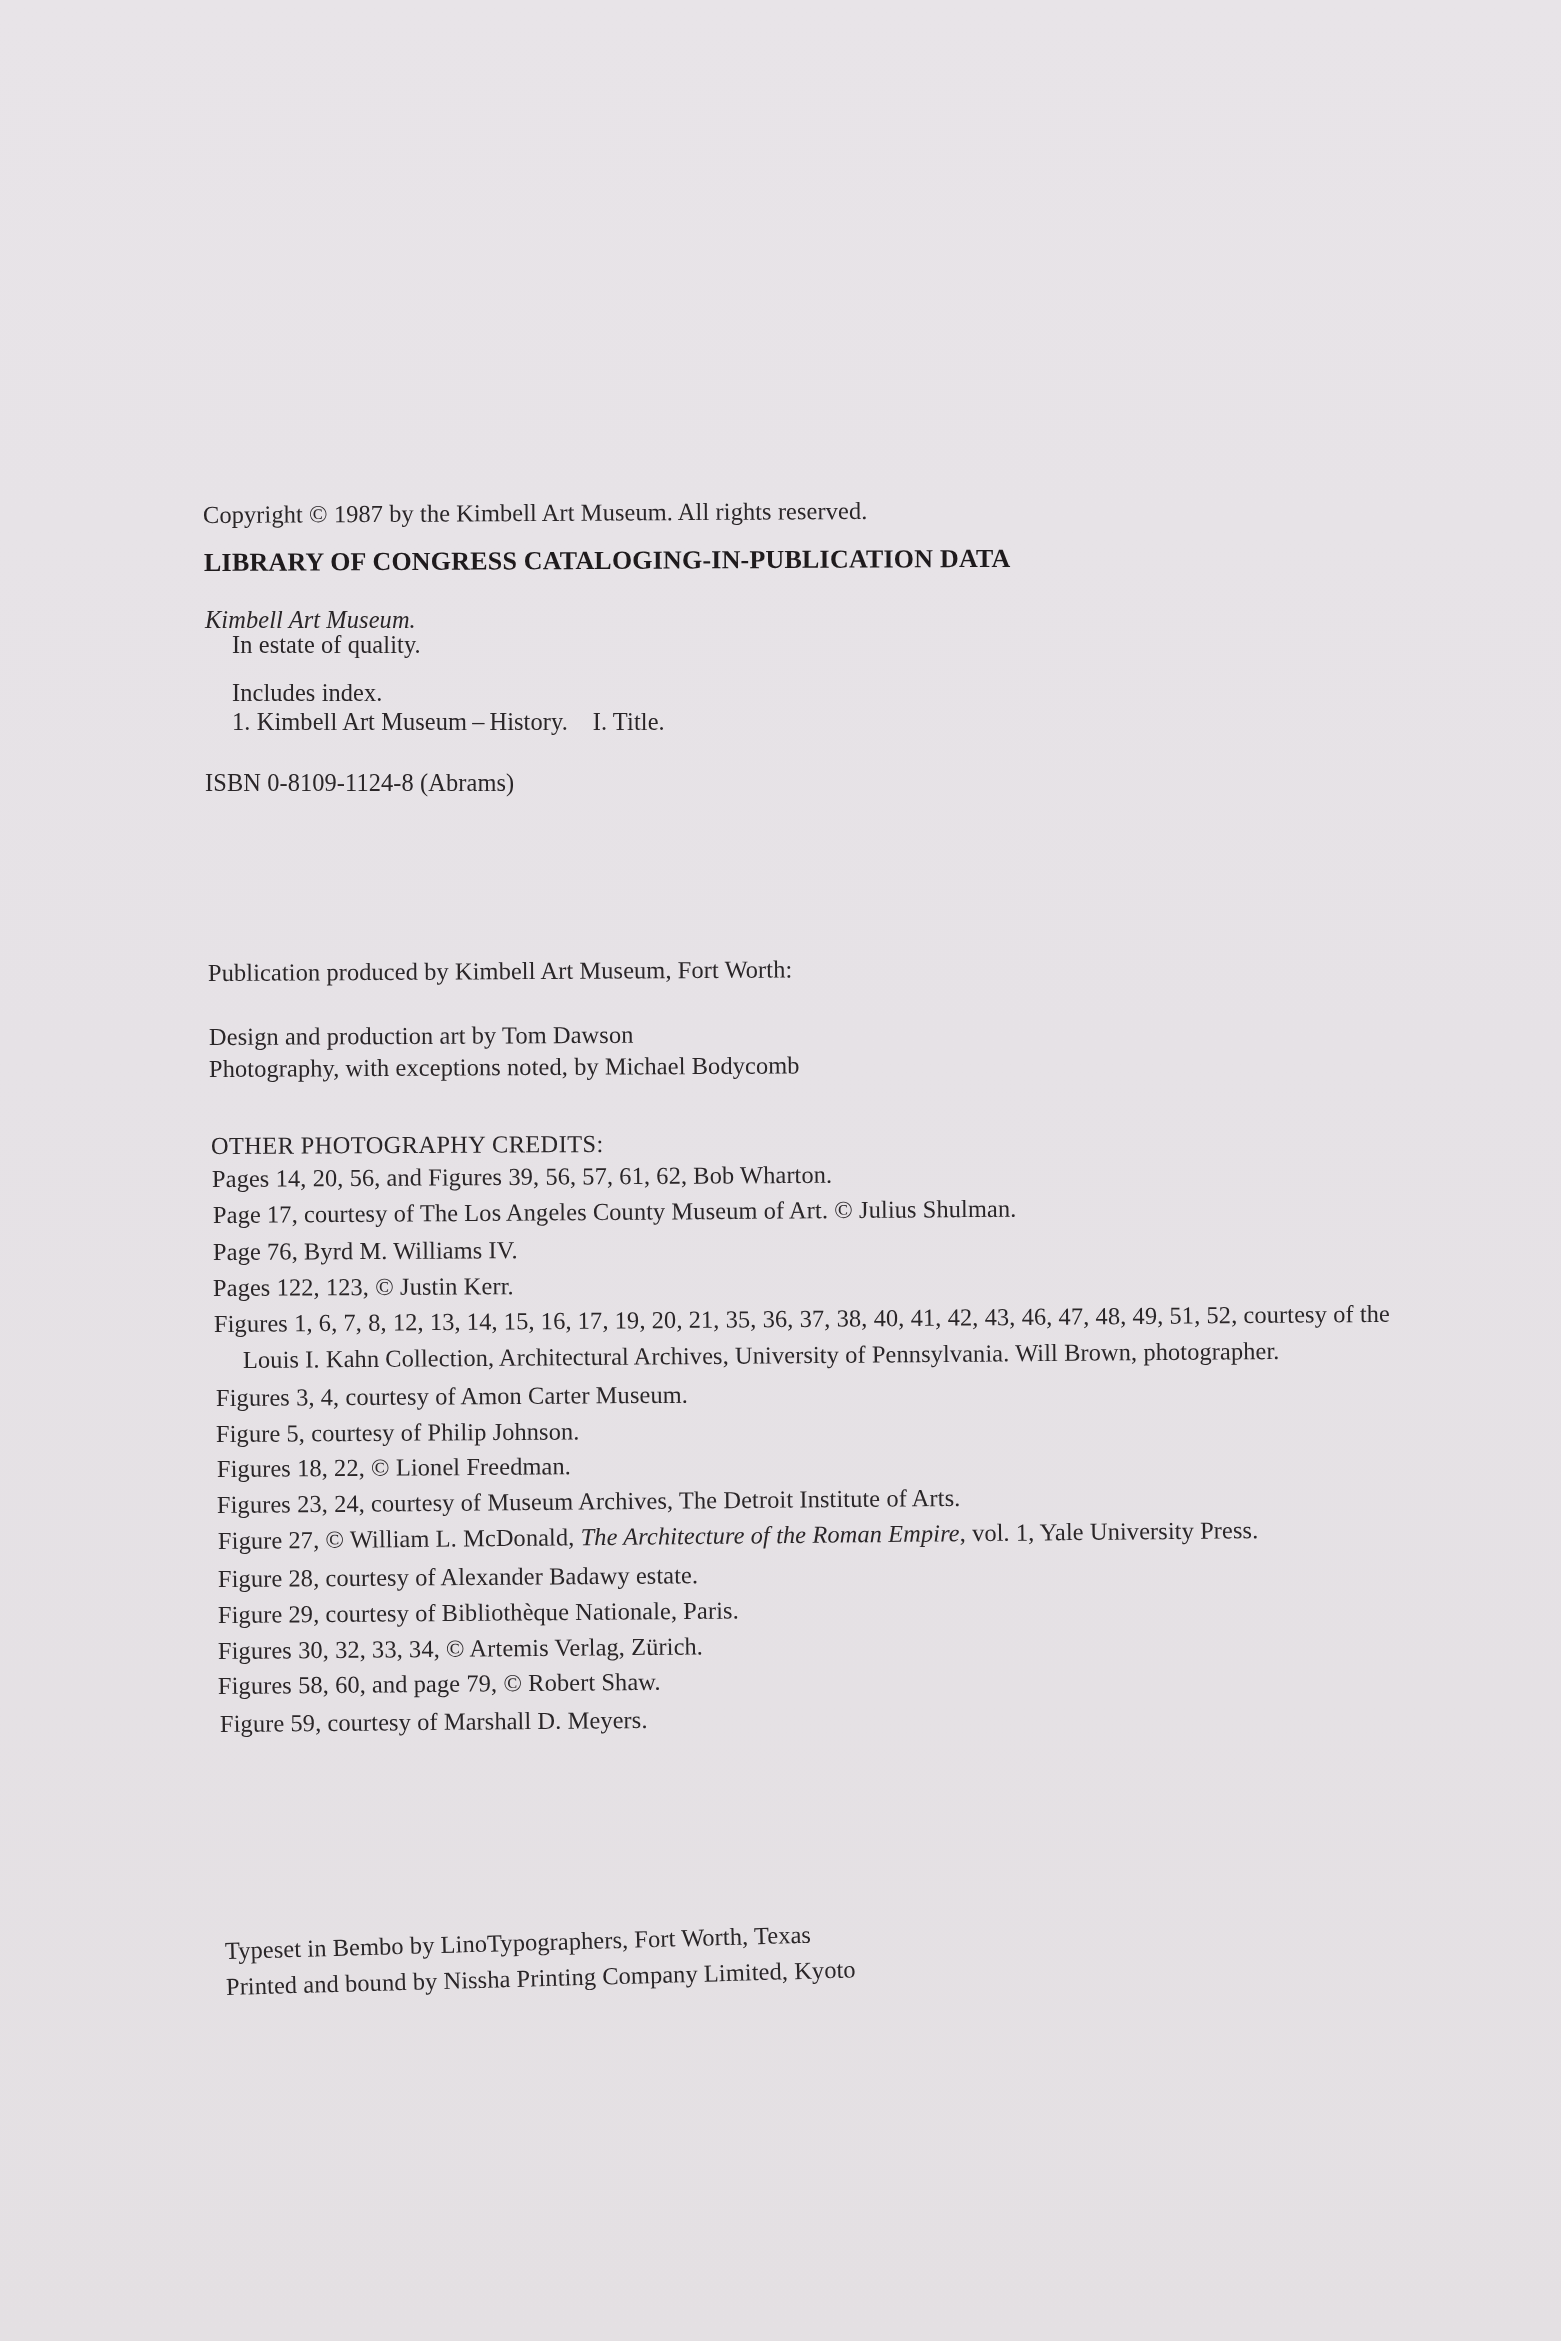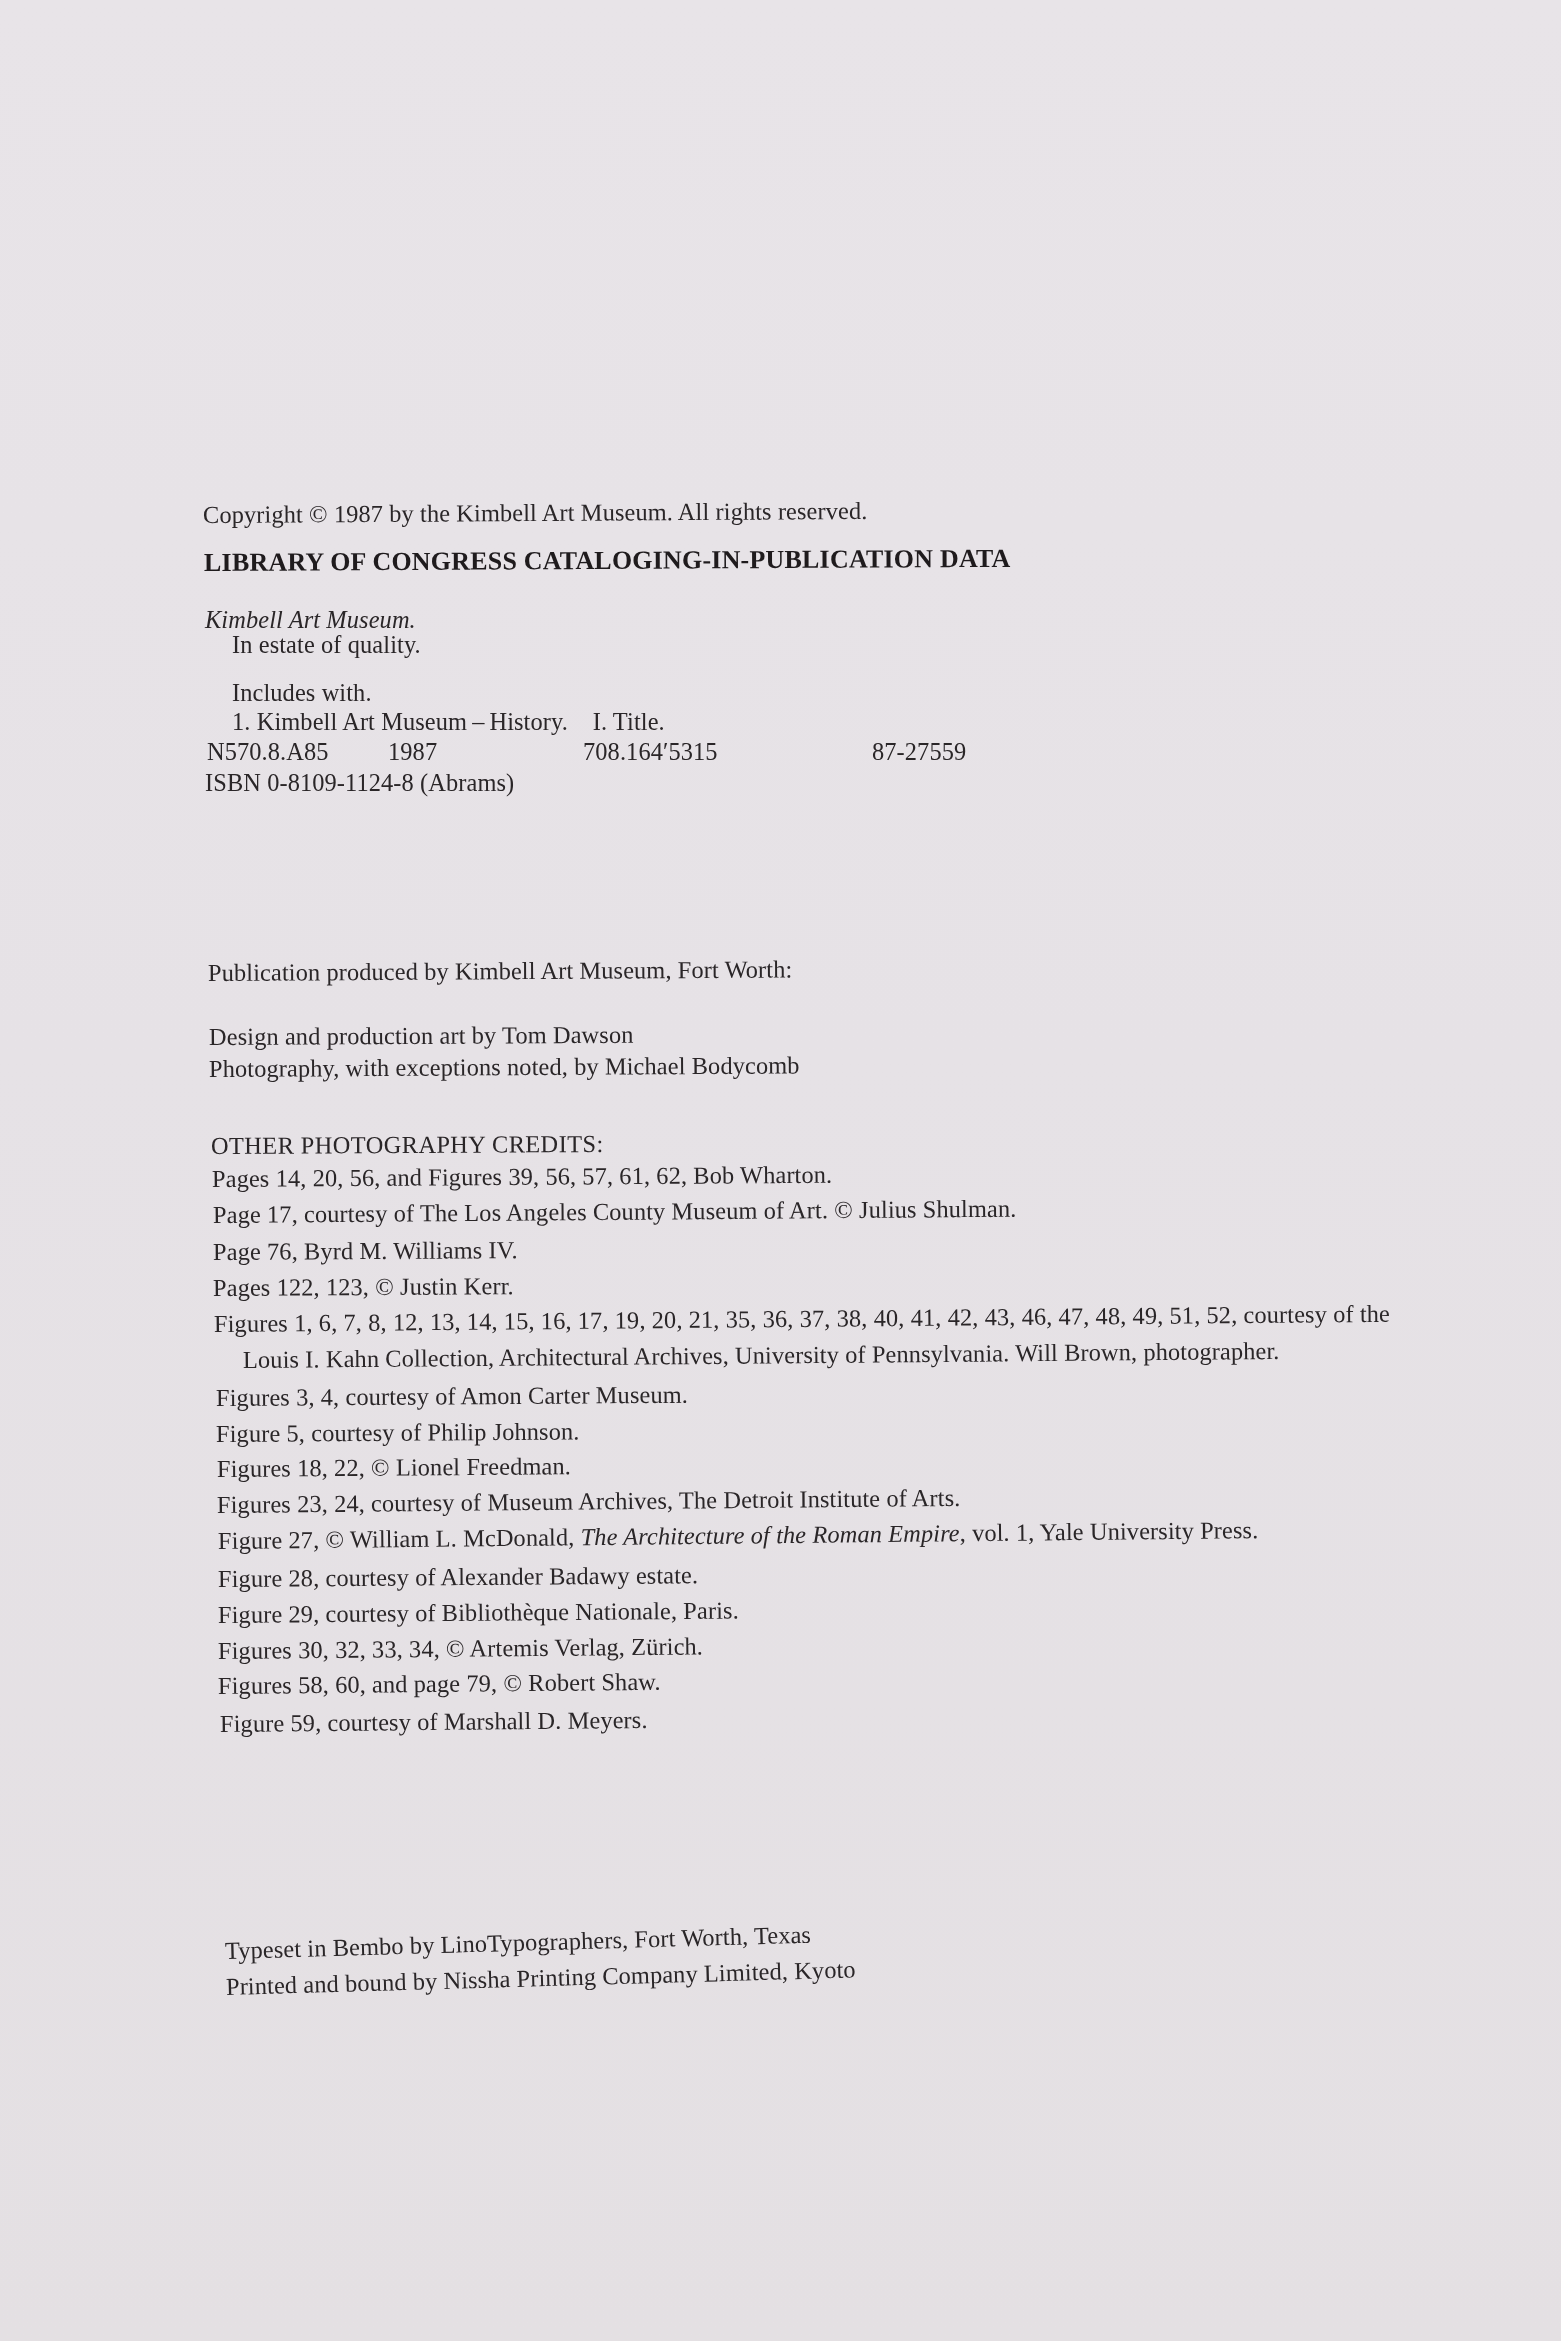--- a/index.html
+++ b/index.html
@@ -47,29 +47,23 @@
 <body>
 
 <div class="page">
 
   <div class="line" style="left:203px; top:499px; transform:rotate(-0.35deg);">Copyright © 1987 by the Kimbell Art Museum. All rights reserved.</div>
 
   <div class="line heading" style="left:204px; top:547px; transform:rotate(-0.3deg);">LIBRARY OF CONGRESS CATALOGING-IN-PUBLICATION DATA</div>
 
   <div class="line" style="left:205px; top:604px;font-style:italic;">Kimbell Art Museum.</div>
   <div class="line" style="left:232px; top:629px;">In estate of quality.</div>
-  <div class="line" style="left:232px; top:677px;">Includes with.</div>
+  <div class="line" style="left:232px; top:677px;">Includes index.</div>
   <div class="line" style="left:232px; top:706px; white-space:pre;text-align:center;">1. Kimbell Art Museum – History.    I. Title.</div>
 
-  <div class="line" style="left:207px; top:736px; width:835px; height:31px;">
-    <span class="col" style="left:0;">N570.8.A85</span>
-    <span class="col" style="left:181px;">1987</span>
-    <span class="col" style="left:376px;">708.164′5315</span>
-    <span class="col" style="left:665px;">87-27559</span>
-  </div>
 
   <div class="line" style="left:205px; top:767px;">ISBN 0-8109-1124-8 (Abrams)</div>
 
   <div class="line" style="left:208px; top:957px; transform:rotate(-0.35deg);">Publication produced by Kimbell Art Museum, Fort Worth:</div>
   <div class="line" style="left:209px; top:1021px; transform:rotate(-0.3deg);">Design and production art by Tom Dawson</div>
   <div class="line" style="left:209px; top:1053px; transform:rotate(-0.35deg);">Photography, with exceptions noted, by Michael Bodycomb</div>
 
   <div class="line caps" style="left:211px; top:1130px; transform:rotate(-0.3deg);">OTHER PHOTOGRAPHY CREDITS:</div>
 
   <div class="line" style="left:212px; top:1163px; transform:rotate(-0.4deg);">Pages 14, 20, 56, and Figures 39, 56, 57, 61, 62, Bob Wharton.</div>

